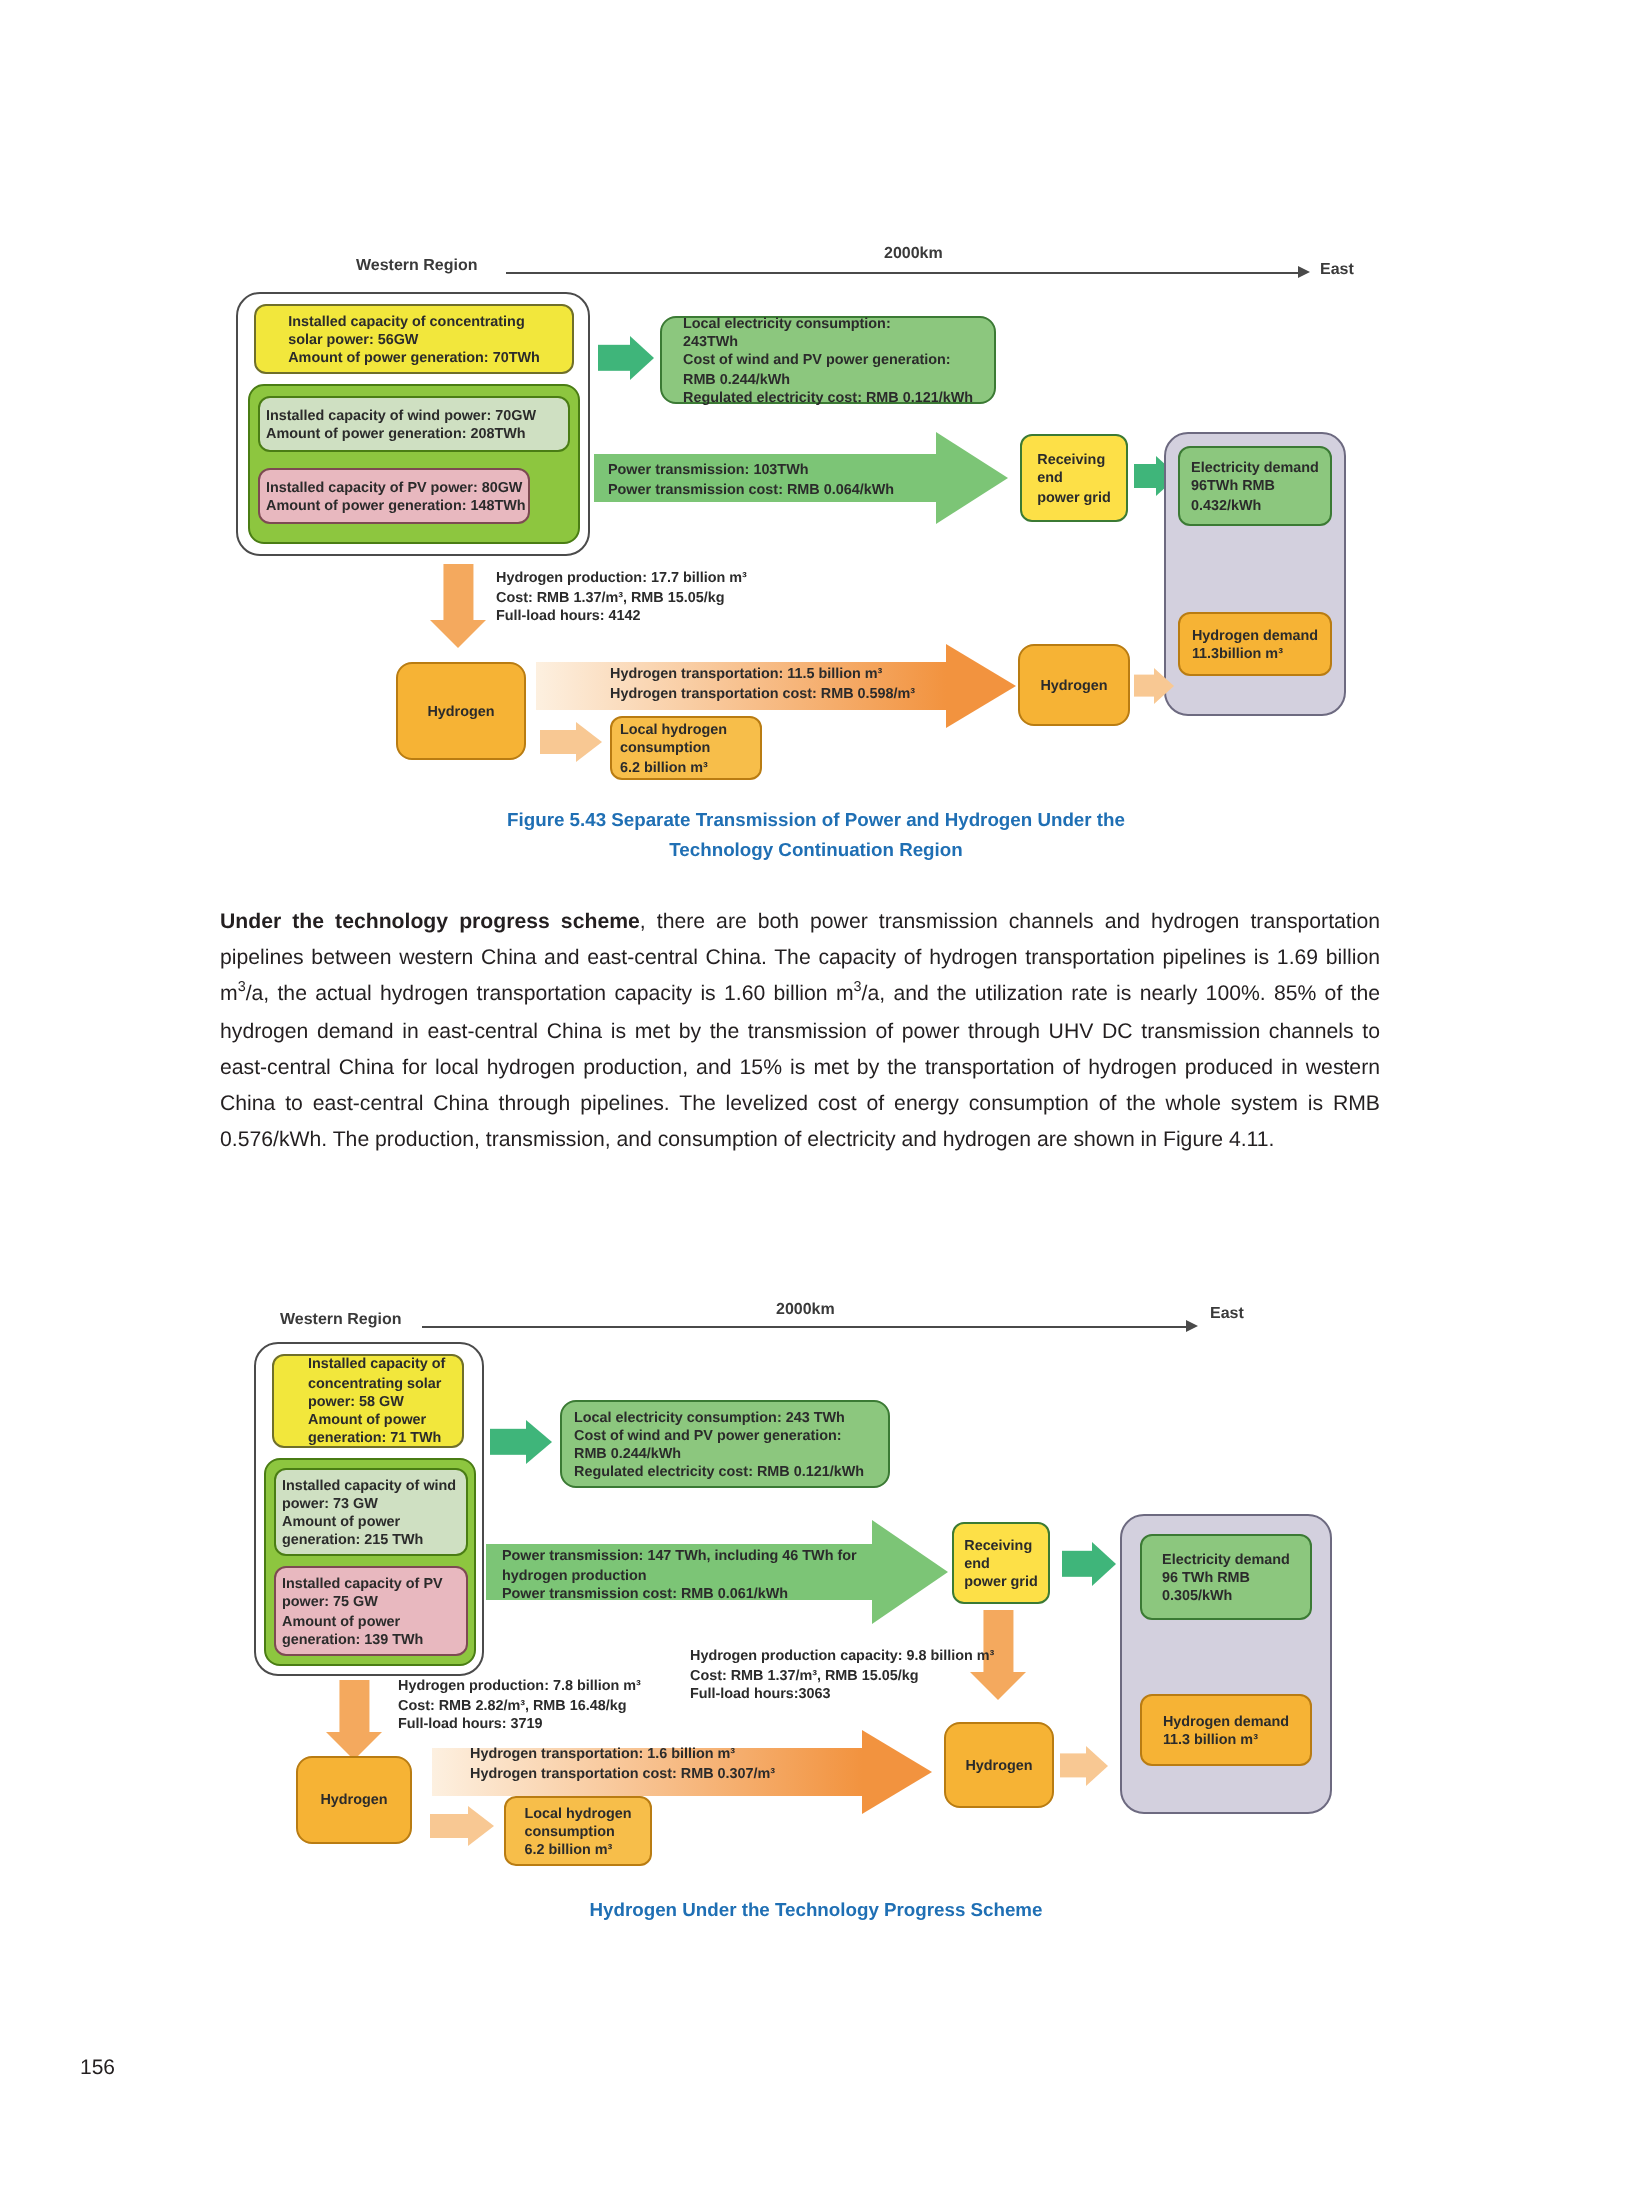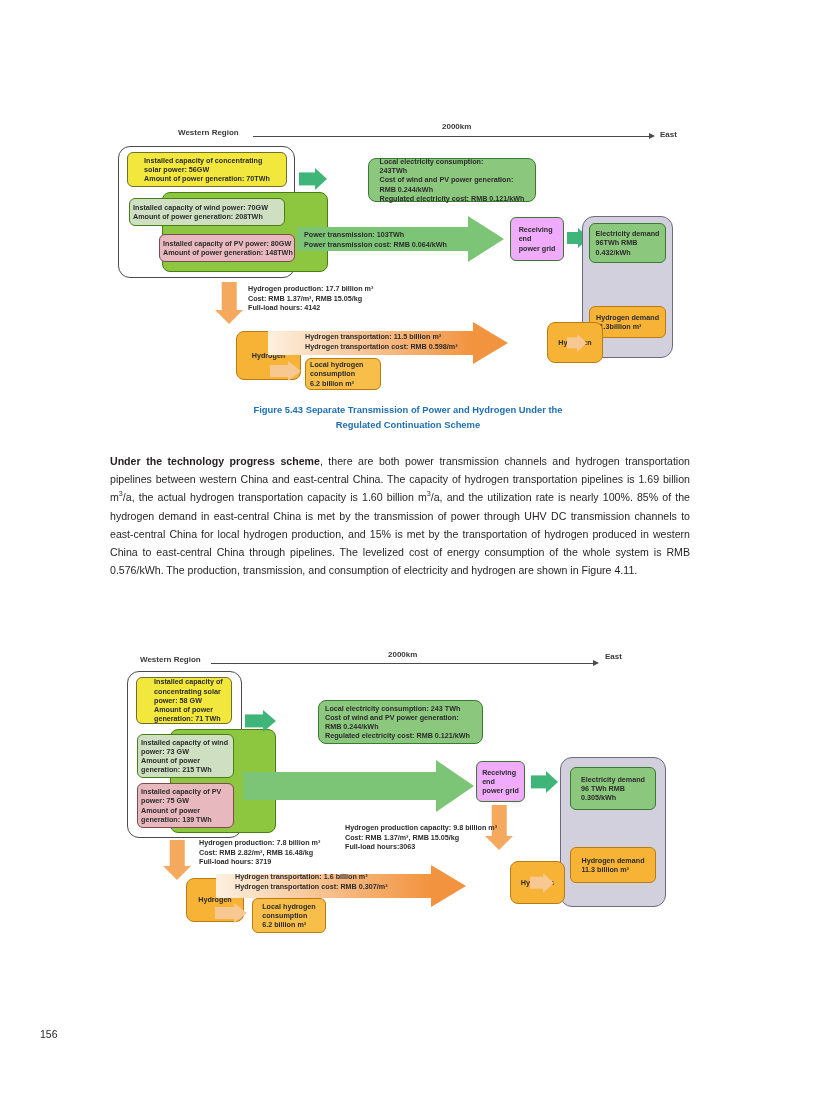--- a/index.html
+++ b/index.html
@@ -8,30 +8,30 @@
 
   
   .fig{position:absolute;font-weight:bold;}
   .axis-label{position:absolute;font-size:8px;color:#3a3a3a;white-space:nowrap;}
   .axis-line{position:absolute;height:1px;background:#4a4a4a;}
   .axis-arrow{position:absolute;width:0;height:0;border-top:3px solid transparent;border-bottom:3px solid transparent;border-left:6px solid #4a4a4a;}
 
   .box{position:absolute;box-sizing:border-box;display:flex;align-items:center;justify-content:center;text-align:left;font-size:7.2px;line-height:1.28;color:#2b2b2b;}
   .box.lft{text-align:left;justify-content:flex-start;}
   .rounded-lg{border-radius:12px;}
-  .rounded-md{border-radius:8px;margin-left:38px;}
+  .rounded-md{border-radius:8px;}
   .rounded-sm{border-radius:6px;}
 
   .outline-white{background:#ffffff;border:1.1px solid #4b4b4b;}
   .solar{background:#f2e73c;border:1px solid #6f6f2a;}
   .greenwrap{background:#8dc63f;border:1px solid #4a7d14;}
   .wind{background:#cfe0c2;border:1px solid #4a7d14;}
   .pv{background:#e8b8bf;border:1px solid #7d4a52;}
   .green-soft{background:#8cc77e;border:1.2px solid #3b7a34;}
-  .green-mid{background:#f0abfc;border:1.2px solid #3b7a34;}
+  .green-mid{background:#fde047;border:1.2px solid #3b7a34;}
   .grid-wrap{background:#d3d0de;border:1.2px solid #6d6a80;}
   .orange{background:#f6b335;border:1.1px solid #b97c12;}
   .orange-soft{background:#f7be4a;border:1.1px solid #b97c12;}
 
   
   .arw{position:absolute;}
   .arw .shaft{position:absolute;left:0;top:50%;transform:translateY(-50%);height:60%;}
   .arw .head{position:absolute;right:0;top:50%;transform:translateY(-50%);width:0;height:0;border-top-style:solid;border-bottom-style:solid;border-top-color:transparent;border-bottom-color:transparent;border-left-style:solid;}
   .arw-down{position:absolute;}
   .arw-down .shaft{position:absolute;top:0;left:50%;transform:translateX(-50%);width:52%;}
@@ -61,21 +61,21 @@
 
     <div class="box outline-white rounded-lg" style="left:118px;top:146px;width:177px;height:132px;"></div>
 
     <div class="box solar rounded-sm" style="left:127px;top:152px;width:160px;height:35px;white-space:pre-line;">Installed capacity of concentrating
 solar power: 56GW
 Amount of power generation: 70TWh</div>
 
     <div class="box greenwrap rounded-md" style="left:124px;top:192px;width:166px;height:80px;"></div>
     <div class="box wind rounded-sm lft" style="left:129px;top:198px;width:156px;height:28px;white-space:pre-line;padding-left:3px;">Installed capacity of wind power: 70GW
 Amount of power generation: 208TWh</div>
-    <div class="box pv rounded-sm lft" style="left:129px;top:234px;width:136px;height:28px;white-space:pre-line;padding-left:3px;margin-left:30px;">Installed capacity of PV power: 80GW
+    <div class="box pv rounded-sm lft" style="left:129px;top:234px;width:136px;height:28px;white-space:pre-line;padding-left:3px;">Installed capacity of PV power: 80GW
 Amount of power generation: 148TWh</div>
 
     <div class="arw" style="left:299px;top:168px;width:28px;height:22px;">
       <div class="shaft" style="width:17px;background:#3fb57a;"></div>
       <div class="head" style="border-width:11px 0 11px 12px;border-left-color:#3fb57a;"></div>
     </div>
 
     <div class="box green-soft rounded-md" style="left:330px;top:158px;width:168px;height:44px;white-space:pre-line;">Local electricity consumption:
 243TWh
 Cost of wind and PV power generation:
@@ -132,21 +132,21 @@
 
     <div class="box orange rounded-md" style="left:509px;top:322px;width:56px;height:41px;">Hydrogen</div>
     <div class="arw" style="left:567px;top:333px;width:20px;height:19px;">
       <div class="shaft" style="width:10px;background:#f8c893;"></div>
       <div class="head" style="border-width:9px 0 9px 10px;border-left-color:#f8c893;"></div>
     </div>
   </div>
 
   <div class="caption" style="top:403px;">
     <div>Figure 5.43    Separate Transmission of Power and Hydrogen Under the</div>
-    <div>Regulated Continuation Scheme</div>
+    <div>Technology Continuation Region</div>
   </div>
 
   <p class="para" style="top:452px;margin:0;">
     <b>Under the technology progress scheme</b><span>, there are both power transmission channels and hydrogen transportation pipelines between western China and east-central China. The capacity of hydrogen transportation pipelines is 1.69 billion m</span><sup>3</sup><span>/a, the actual hydrogen transportation capacity is 1.60 billion m</span><sup>3</sup><span>/a, and the utilization rate is nearly 100%. 85% of the hydrogen demand in east-central China is met by the transmission of power through UHV DC transmission channels to east-central China for local hydrogen production, and 15% is met by the transportation of hydrogen produced in western China to east-central China through pipelines. The levelized cost of energy consumption of the whole system is RMB 0.576/kWh. The production, transmission, and consumption of electricity and hydrogen are shown in Figure 4.11.</span>
   </p>
 
   <div class="fig" style="left:0;top:0;width:816px;height:1100px;">
 
     <div class="axis-label" style="left:140px;top:655px;">Western Region</div>
     <div class="axis-label" style="left:388px;top:650px;">2000km</div>
@@ -179,20 +179,23 @@
 
     <div class="box green-soft rounded-md lft" style="left:280px;top:700px;width:165px;height:44px;white-space:pre-line;padding-left:6px;">Local electricity consumption: 243 TWh
 Cost of wind and PV power generation:
 RMB 0.244/kWh
 Regulated electricity cost: RMB 0.121/kWh</div>
 
     <div class="arw" style="left:243px;top:760px;width:231px;height:52px;">
       <div class="shaft" style="width:194px;background:#7cc576;height:28px;"></div>
       <div class="head" style="border-width:26px 0 26px 38px;border-left-color:#7cc576;"></div>
     </div>
+    <div class="lbl" style="left:251px;top:773px;">Power transmission: 147 TWh, including 46 TWh for
+hydrogen production
+Power transmission cost: RMB 0.061/kWh</div>
 
     <div class="box green-mid rounded-sm" style="left:476px;top:761px;width:49px;height:41px;white-space:pre-line;">Receiving
 end
 power grid</div>
 
     <div class="arw" style="left:531px;top:771px;width:27px;height:22px;">
       <div class="shaft" style="width:16px;background:#3fb57a;"></div>
       <div class="head" style="border-width:11px 0 11px 12px;border-left-color:#3fb57a;"></div>
     </div>
 
@@ -237,16 +240,17 @@
 6.2 billion m³</div>
 
     <div class="box orange rounded-md" style="left:472px;top:861px;width:55px;height:43px;">Hydrogen</div>
     <div class="arw" style="left:530px;top:872px;width:24px;height:21px;">
       <div class="shaft" style="width:13px;background:#f8c893;"></div>
       <div class="head" style="border-width:10px 0 10px 11px;border-left-color:#f8c893;"></div>
     </div>
   </div>
 
   <div class="caption" style="top:948px;">
+    <div>Hydrogen Under the Technology Progress Scheme</div>
   </div>
 
   <div class="pageno">156</div>
 </div>
 
 </body></html>

